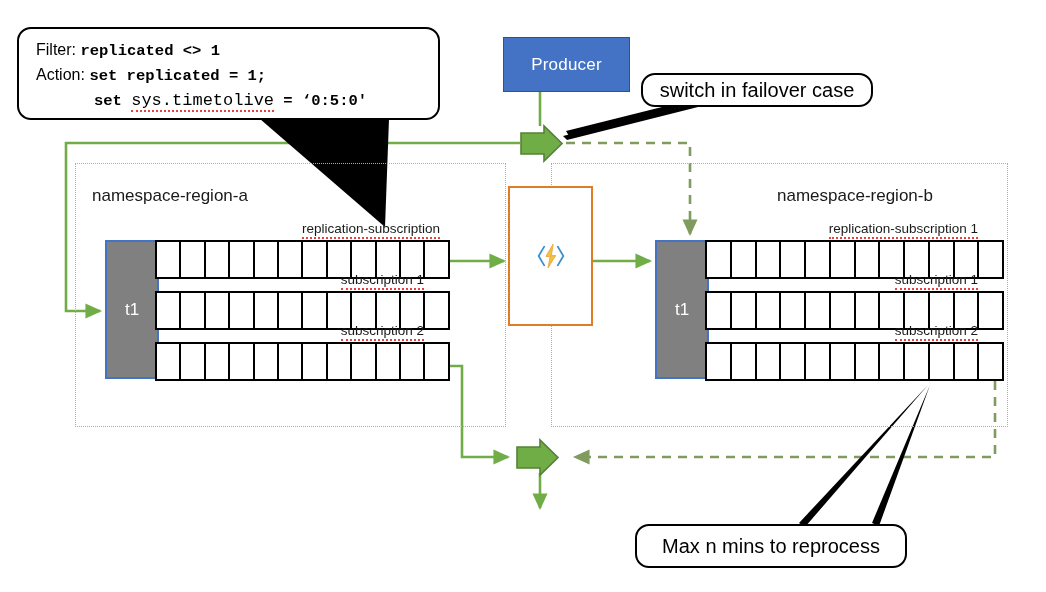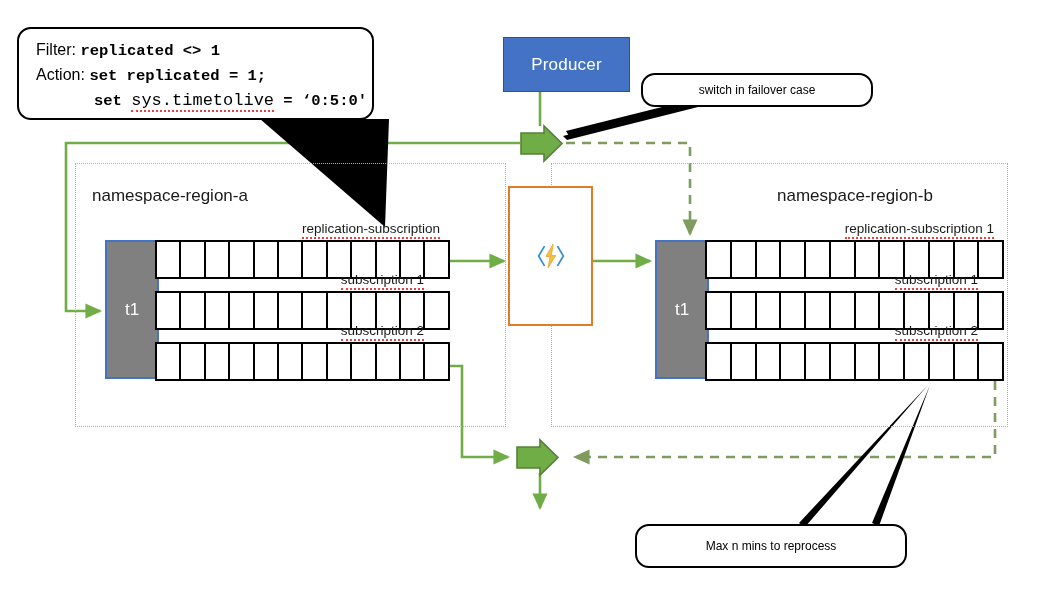--- a/index.html
+++ b/index.html
@@ -38,31 +38,31 @@
   
   .queue{position:absolute;display:flex;border:2.5px solid #000;
          background:#ffffff;box-sizing:content-box;}
   .cell{border-right:2.5px solid #000;background:#ffffff;}
   .cell:last-child{border-right:none;}
   .q-label{position:absolute;font-size:13.5px;color:#1a1a1a;white-space:nowrap;}
   .squiggle{border-bottom:2px dotted #e8423f;padding-bottom:1px;}
 
   .callout{position:absolute;background:#ffffff;border:2.5px solid #000;
            border-radius:14px;box-sizing:border-box;z-index:6;}
-  #callout-filter{left:17px;top:27px;width:357px;height:93px;padding:9px 4px 0 17px;}
+  #callout-filter{left:17px;top:27px;width:423px;height:93px;padding:9px 4px 0 17px;}
   #callout-switch{left:641px;top:73px;width:232px;height:34px;
                   display:flex;align-items:center;justify-content:center;}
   #callout-reprocess{left:635px;top:524px;width:272px;height:44px;
                      display:flex;align-items:center;justify-content:center;}
   .co-line{font-size:16px;line-height:23px;white-space:pre;color:#000;}
   .co-lbl{font-family:"Liberation Sans",sans-serif;}
   .mono{font-family:"Liberation Mono",monospace;font-weight:bold;font-size:15.5px;}
   .mono-u{font-family:"Liberation Mono",monospace;font-weight:normal;font-size:17px;
           border-bottom:2px dotted #e8423f;}
-  .co-text{font-size:12px;color:#000;white-space:nowrap;}
+  .co-text{font-size:20px;color:#000;white-space:nowrap;}
 </style>
 </head>
 <body>
 
 <div class="stage">
 
   <svg class="svg-layer" viewBox="0 0 1046 592">
     <defs>
       <marker id="ah" markerWidth="7" markerHeight="7" refX="5.6" refY="3.2" orient="auto" markerUnits="strokeWidth">
         <path d="M0,0.3 L6.4,3.2 L0,6.1 z" fill="#70ad47"></path>
@@ -177,21 +177,21 @@
         <div class="cell" style="width: 22.4167px;"></div>
         <div class="cell" style="width: 22.4167px;"></div>
         <div class="cell" style="width: 22.4167px;"></div>
         <div class="cell" style="width: 22.4167px;"></div>
         <div class="cell" style="width: 22.4167px;"></div>
         <div class="cell" style="width: 22.4167px;"></div>
         <div class="cell" style="width: 22.4167px;"></div>
         <div class="cell" style="width: 22.4167px;"></div>
         <div class="cell" style="width: 22.4167px;"></div>
       </div>
-      <div class="q-label" style="top: 221px; left: 0px; width: 978px; text-align: right; padding-left: 16px;"><span class="squiggle">replication-subscription 1</span></div>
+      <div class="q-label" style="top: 221px; left: 0px; width: 978px; text-align: right;"><span class="squiggle">replication-subscription 1</span></div>
       <div class="queue" style="left: 705px; top: 240px; height: 35px;">
         <div class="cell" style="width: 22.75px;"></div>
         <div class="cell" style="width: 22.75px;"></div>
         <div class="cell" style="width: 22.75px;"></div>
         <div class="cell" style="width: 22.75px;"></div>
         <div class="cell" style="width: 22.75px;"></div>
         <div class="cell" style="width: 22.75px;"></div>
         <div class="cell" style="width: 22.75px;"></div>
         <div class="cell" style="width: 22.75px;"></div>
         <div class="cell" style="width: 22.75px;"></div>

